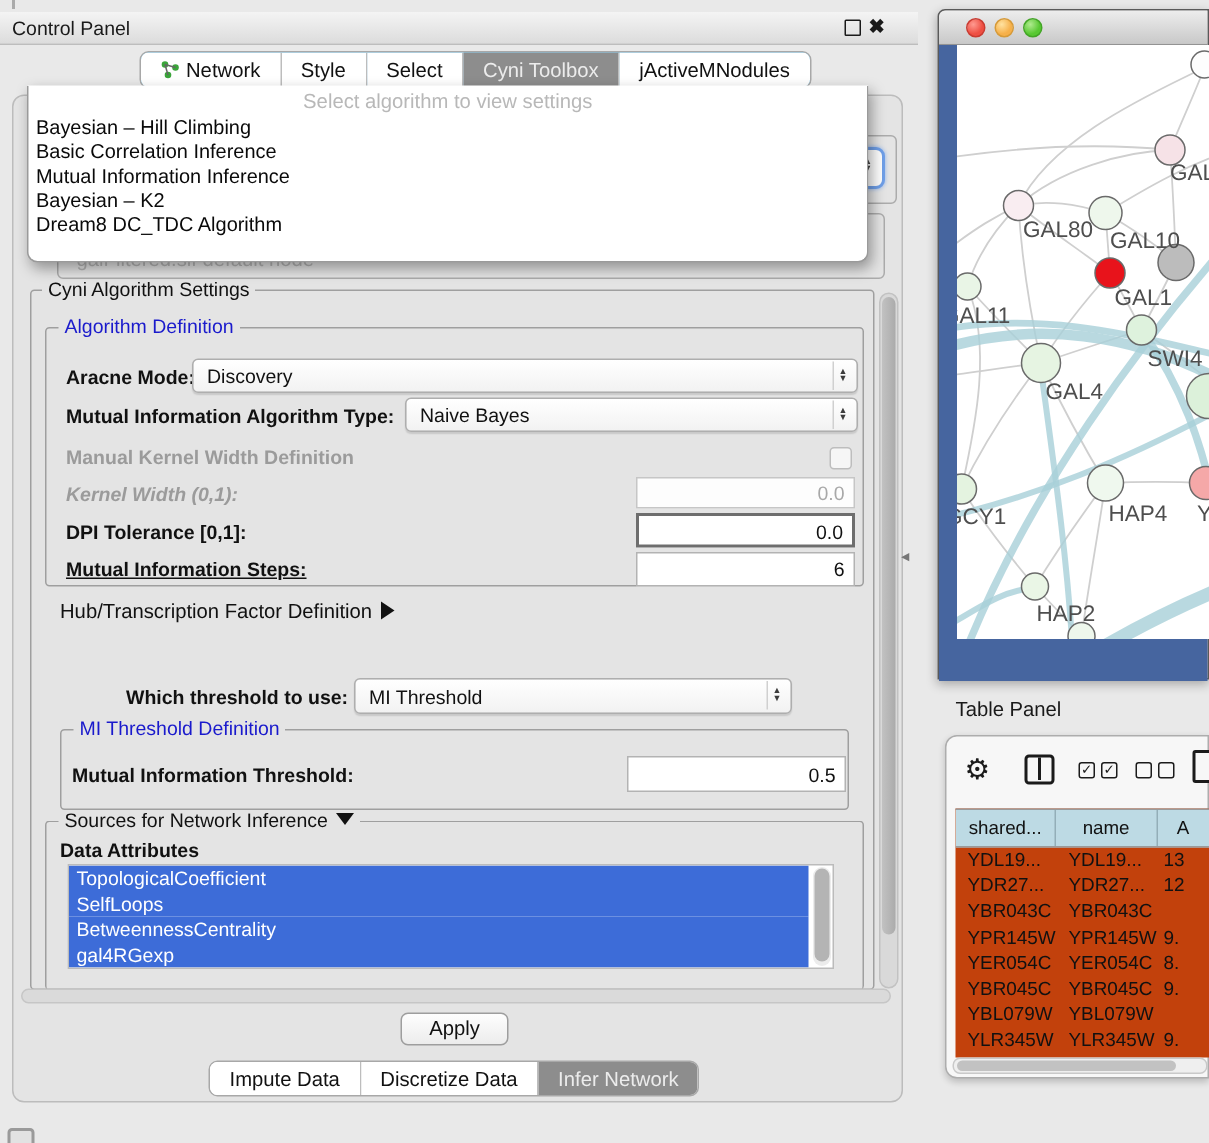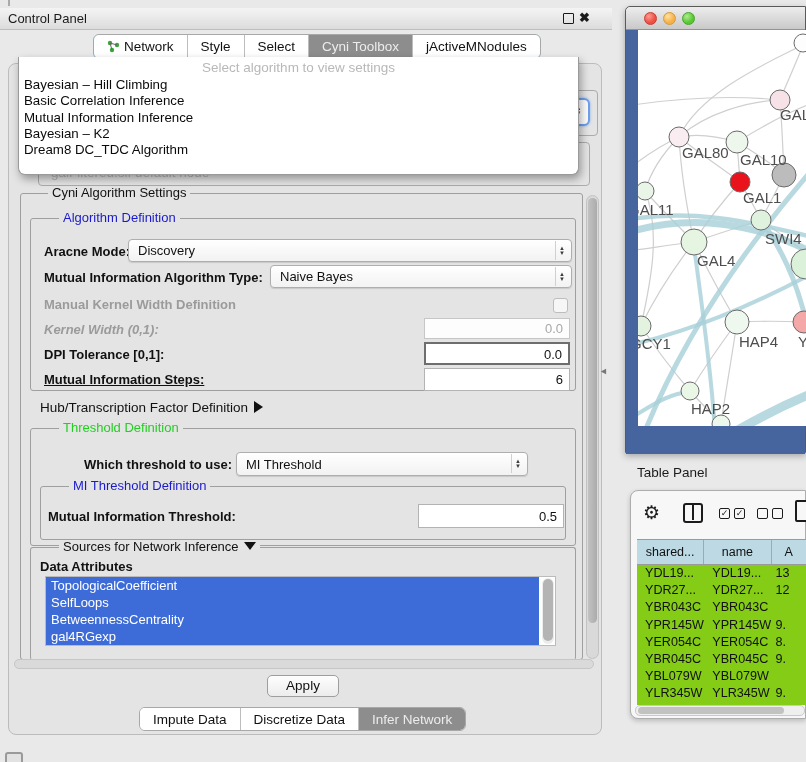--- a/index.html
+++ b/index.html
@@ -36,21 +36,21 @@
   .popup{position:absolute;left:18px;top:49px;width:561px;height:118px;background:#ffffff;
     border:1px solid #9a9a9a;border-top:none;border-radius:0 0 7px 7px;
     box-shadow:2px 4px 9px rgba(0,0,0,.35);z-index:40;overflow:hidden;}
   .popup-hint{position:absolute;left:0;top:3px;width:100%;text-align:center;font-size:13.5px;color:#b8b8b8;}
   .popup-items{position:absolute;left:0;top:20px;width:100%;}
   .popup-item{height:16.3px;line-height:16.3px;font-size:13.3px;color:#0a0a0a;padding-left:5px;white-space:nowrap;}
   .popup-item.bold{font-weight:bold;}
 
   
   .grp{position:absolute;border:1px solid #9f9f9f;border-radius:3px;}
-  .grp-label{position:absolute;top:-8px;background:#e4e4e4;padding:0 4px;font-size:13px;line-height:14px;white-space:nowrap;margin-left:20px;}
+  .grp-label{position:absolute;top:-8px;background:#e4e4e4;padding:0 4px;font-size:13px;line-height:14px;white-space:nowrap;}
   .lbl-black{color:#111;}
   .lbl-blue{color:#1a1acc;}
   .lbl-green{color:#23ce23;}
 
   .form-label{position:absolute;font-size:13px;font-weight:bold;color:#111;white-space:nowrap;}
   .form-label.dis{color:#9b9b9b;}
   .plain-label{position:absolute;font-size:13.5px;color:#111;white-space:nowrap;}
 
   .combo{position:absolute;height:23px;background:linear-gradient(#ffffff,#f2f2f2);
     border:1px solid #aeaeae;border-radius:4px;box-shadow:0 1px 1px rgba(0,0,0,.12);}
@@ -108,21 +108,21 @@
 
   .tp-label{position:absolute;left:637px;top:465px;font-size:13.5px;color:#1a1a1a;}
   .tpwin{position:absolute;left:630px;top:490px;width:176px;height:229px;background:#f7f7f7;
     border:1px solid #adadad;border-radius:8px 0 0 8px;box-shadow:0 2px 5px rgba(0,0,0,.2);}
   .tp-gear{position:absolute;left:12px;top:10px;font-size:19px;color:#1b1b1b;}
   .tp-cols{position:absolute;left:52px;top:12px;width:20px;height:20px;border:2.5px solid #1b1b1b;border-radius:3px;}
   .tp-cols:after{content:"";position:absolute;left:6.5px;top:0;width:2.5px;height:15px;background:#1b1b1b;}
   .cb-pair{position:absolute;top:17px;display:flex;gap:4px;}
   .cb{width:11px;height:11px;border:1.5px solid #1b1b1b;border-radius:2px;font-size:9px;line-height:9px;color:#1b1b1b;text-align:center;}
   .tp-doc{position:absolute;left:164px;top:9px;width:16px;height:22px;border:2.5px solid #1b1b1b;border-radius:2px;background:#f7f7f7;}
-  .tp-table{position:absolute;left:6px;top:48px;width:170px;height:166px;overflow:hidden;background:#84cc16;border-top:1px solid #9a9a9a;}
+  .tp-table{position:absolute;left:6px;top:48px;width:170px;height:166px;overflow:hidden;background:#c2410c;border-top:1px solid #9a9a9a;}
   .tp-header{display:flex;height:25px;background:#bddae4;border-bottom:1px solid #9a9a9a;}
   .tp-header .hcell{font-size:12.5px;color:#111;text-align:center;line-height:25px;border-right:1px solid #93aeb8;overflow:hidden;white-space:nowrap;}
   .tp-row{display:flex;height:17.2px;}
   .tp-row .cell{font-size:12.6px;color:#111;line-height:17.2px;padding-left:8px;overflow:hidden;white-space:nowrap;}
   .tp-hscroll{position:absolute;left:4px;top:214px;width:170px;height:11px;background:#efefef;
     border:1px solid #c9c9c9;border-radius:5px;}
   .tp-hscroll .thumb{position:absolute;left:2px;top:1px;width:146px;height:7px;background:#c2c2c2;border-radius:4px;}
 
   .corner-icon{position:absolute;left:5px;top:752px;width:18px;height:12px;border:2px solid #9a9a9a;
     background:#e2e2e2;border-radius:3px 3px 0 0;}
@@ -231,23 +231,20 @@
 
     <span class="form-label" style="left:44px;top:364px;text-decoration:underline;">Mutual Information Steps:</span>
     <div class="field" style="left:424px;top:360px;width:146px;height:23px;">
       <span class="val" style="top:3px;">6</span>
     </div>
 
     <span class="plain-label" style="left:40px;top:392px;">
       <span>Hub/Transcription Factor Definition</span><span class="tri-right"></span>
     </span>
 
-    <div class="grp" style="left:30px;top:420px;width:546px;height:118px;">
-      <span class="grp-label lbl-green" style="left:8px;">Threshold Definition</span>
-    </div>
     <span class="form-label" style="left:84px;top:449px;">Which threshold to use:</span>
     <div class="combo" style="left:236px;top:444px;width:292px;height:24px;">
       <span class="combo-text" style="top:4px;">MI Threshold</span>
       <span class="combo-spin">
           <span>▲</span>
           <span>▼</span>
         </span>
     </div>
 
     <div class="grp" style="left:40px;top:478px;width:526px;height:54px;">

